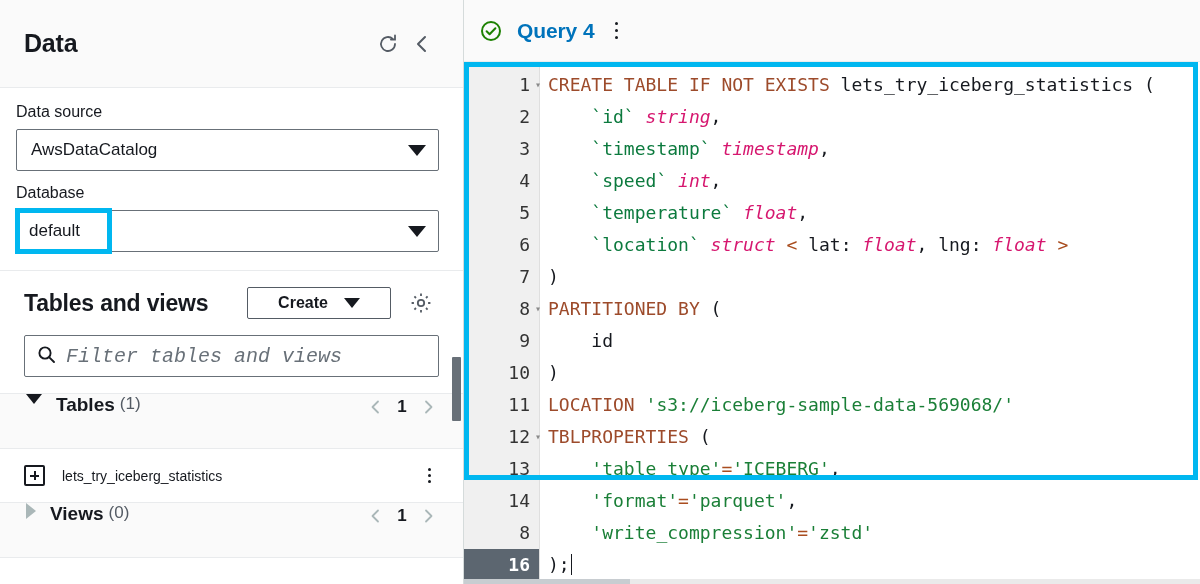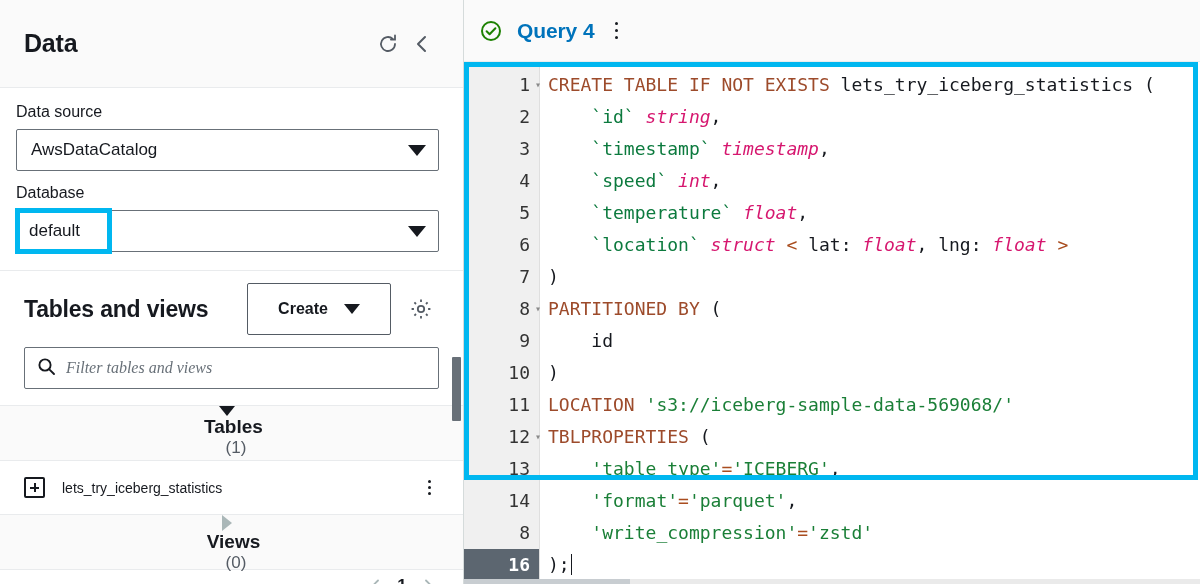--- a/index.html
+++ b/index.html
@@ -84,21 +84,21 @@
   .tv-header {
     display: flex; align-items: center;
     padding: 12px 22px 0 24px;
     background: #ffffff;
   }
   .tv-title {
     font-size: 23px; font-weight: bold; color: #16191f;
     flex: 1; letter-spacing: -0.2px;
   }
   .btn-create {
-    height: 52px;
+    height: 32px;
     min-width: 144px;
     border: 1px solid #545b64;
     border-radius: 2px;
     background: #ffffff;
     display: flex; align-items: center; justify-content: center;
     gap: 16px;
     font-size: 16px; font-weight: bold; color: #16191f;
     cursor: pointer;
     padding: 0 16px;
   }
@@ -116,34 +116,33 @@
     height: 42px;
     border: 1px solid #687078;
     border-radius: 2px;
     display: flex; align-items: center;
     padding: 0 12px;
     gap: 10px;
     background: #ffffff;
   }
   .filter-box input {
     border: 0; outline: 0; flex: 1;
-    font-size: 16px; color: #687078; font-style: italic;
-    font-family: Liberation Serif, serif;
+    font-size: 20px; color: #687078; font-style: italic;
+    font-family: Liberation Mono, monospace;
     background: transparent;
   }
   .filter-box input::placeholder { color: #687078; font-style: italic; opacity: 1; }
 
   .group-row {
     height: 55px;
-    display: flex; align-items: center;
+    display: flex; align-items: flex-start;
     padding: 0 22px 0 26px;
     background: #fafafa;
     border-bottom: 1px solid #e9ebed;
     cursor: pointer;
-    flex-direction: column;
   }
   .tri-down {
     width: 0; height: 0; margin-right: 14px;
     border-left: 8px solid transparent;
     border-right: 8px solid transparent;
     border-top: 10px solid #16191f;
   }
   .tri-right {
     width: 0; height: 0; margin-right: 14px;
     border-top: 8px solid transparent;

